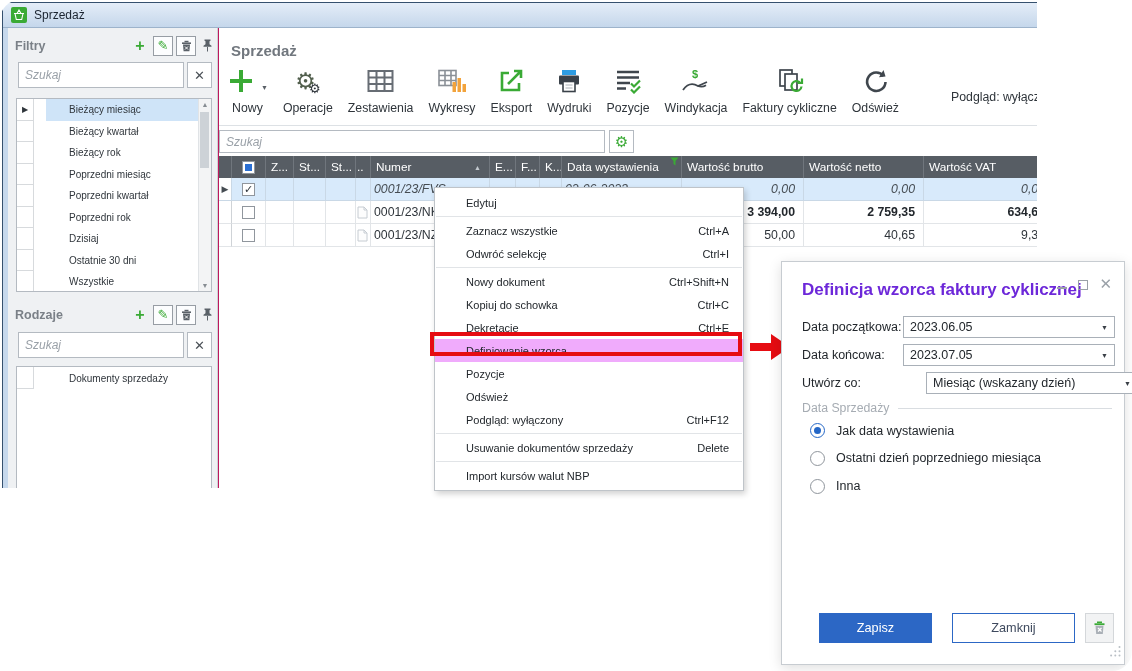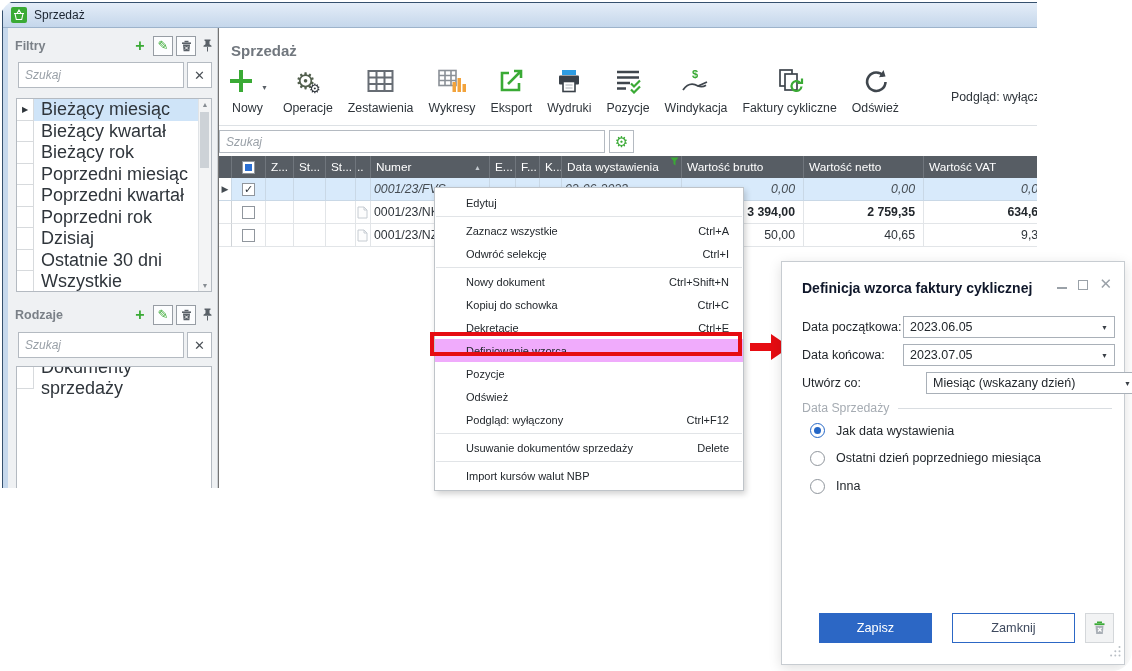--- a/index.html
+++ b/index.html
@@ -9,21 +9,21 @@
   
   .app-window { position:absolute; left:2px; top:2px; width:1035px; height:486px;
     border-left:1px solid #35506e; border-top:1px solid #35506e; overflow:hidden; background:#fff; }
   .titlebar { position:absolute; left:0; top:0; right:0; height:25px;
     background:linear-gradient(#e4edf8,#c5d7eb); border-bottom:1px solid #9db3cb;
     display:flex; align-items:center; padding-left:8px; }
   .app-icon { width:16px; height:16px; background:#3aaa35; border-radius:2px; margin-right:7px;
     display:flex; align-items:center; justify-content:center; flex:none; }
   .titlebar-title { font-size:12px; color:#1b2430; }
   .frame-left { position:absolute; left:0; top:25px; bottom:0; width:5px; background:#c6d8ec; }
-  .content { position:absolute; left:5px; top:25px; right:0; bottom:0; background:#737373; }
+  .content { position:absolute; left:5px; top:25px; right:0; bottom:0; background:#be185d; }
 
   
   .sidebar { position:absolute; left:0; top:0; width:210px; bottom:0; background:#eff1f3; border-right:1px solid #cdd1d5; }
   .panel-header { position:absolute; left:7px; right:3px; height:21px; display:flex; align-items:center; }
   .panel-title { flex:1; font-size:12.5px; font-weight:bold; color:#7a8087; }
   .icon-btn { width:20px; height:20px; border:1px solid #979da4; background:#fcfdfe;
     display:flex; align-items:center; justify-content:center; margin-left:3px; flex:none; }
   .icon-btn.noborder { border:none; background:transparent; }
   .plus-glyph { color:#3aaa35; font-size:16px; font-weight:bold; line-height:1; }
   .pencil-glyph { color:#3aaa35; font-size:13px; line-height:1; }
@@ -31,21 +31,21 @@
   .search-row { position:absolute; left:10px; right:5px; display:flex; height:26px; }
   .search-input { flex:1; border:1px solid #b4bac1; background:#fff; font-family:"Liberation Sans",sans-serif;
     font-size:12px; font-style:italic; color:#3c434a; padding:0 6px; min-width:0; }
   .search-input::placeholder { color:#9aa1a8; font-style:italic; }
   .clear-btn { width:25px; border:1px solid #b4bac1; background:#fff; margin-left:3px;
     display:flex; align-items:center; justify-content:center; font-size:13px; color:#4a5056; }
   .list-box { position:absolute; left:8px; right:5px; background:#fff; border:1px solid #b4bac1; overflow:hidden; }
   .list-row { height:21.5px; display:flex; }
   .row-indicator { width:17px; border-right:1px solid #d7dadd; border-bottom:1px solid #d7dadd;
     background:#fff; display:flex; align-items:center; justify-content:center; font-size:8px; color:#2f353b; flex:none; }
-  .row-label { flex:1; font-size:18px; color:#2f353b; padding-left:7px; display:flex; align-items:center; min-width:0; }
+  .row-label { flex:1; font-size:10px; color:#2f353b; padding-left:23px; display:flex; align-items:center; min-width:0;margin-left:12px; }
   .list-row.selected .row-label { background:#cfe4f8; }
   .vscroll { position:absolute; right:0; top:0; bottom:0; width:13px; background:#f3f4f5; border-left:1px solid #e0e3e6;
     display:flex; flex-direction:column; align-items:center; justify-content:space-between; padding:2px 0;
     font-size:7px; color:#878d93; }
   .vthumb { position:absolute; right:2px; top:13px; width:9px; height:56px; background:#cdd2d7; }
 
   
   .main { position:absolute; left:211px; top:0; right:0; bottom:0; background:#fff; }
   .main-heading { position:absolute; left:12px; top:14px; font-size:15px; font-weight:bold; color:#71777e; }
   .toolbar { position:absolute; left:8px; top:34px; height:62px; display:flex; align-items:flex-start; }
@@ -103,21 +103,21 @@
 
   
   .red-rect { position:absolute; left:430px; top:332px; width:312px; height:24px; border:4px solid #e60c12; z-index:6; }
   .red-shaft { position:absolute; left:750px; top:343px; width:23px; height:8px; background:#e60c12; z-index:6; }
   .red-head { position:absolute; left:771px; top:334px; width:0; height:0; border-top:13px solid transparent;
     border-bottom:13px solid transparent; border-left:19px solid #e60c12; z-index:6; }
 
   
   .dlg { position:absolute; left:781px; top:261px; width:344px; height:404px; background:#fff;
     border:1px solid #c7ccd1; box-shadow:0 3px 12px rgba(0,0,0,.13); z-index:7; }
-  .dlg-title { position:absolute; left:20px; top:18px; font-size:14px; font-weight:bold; color:#0f172a; }
+  .dlg-title { position:absolute; left:20px; top:18px; font-size:17px; font-weight:bold; color:#6d28d9; }
   .dlg-ctrls { position:absolute; right:12px; top:14px; display:flex; align-items:center; }
   .ctrl-min { width:10px; height:2px; background:#9aa1a8; margin-right:11px; margin-top:9px; }
   .ctrl-max { width:10px; height:10px; border:1.5px solid #9aa1a8; margin-right:11px; margin-top:2px; }
   .ctrl-close { font-size:15px; color:#9aa1a8; line-height:1; }
   .fld-label { position:absolute; left:20px; height:22px; display:flex; align-items:center; font-size:12.5px; color:#22272c; }
   .combo { position:absolute; left:121px; width:212px; height:22px; border:1px solid #a9b0b8; background:#fff;
     display:flex; align-items:center; padding-left:6px; font-size:12.5px; color:#22272c; }
   .combo .arrow { margin-left:auto; margin-right:6px; font-size:7px; color:#3a4047; }
   .group-hdr { position:absolute; left:20px; top:139px; right:12px; display:flex; align-items:center;
     color:#a6acb3; font-size:12.3px; }

